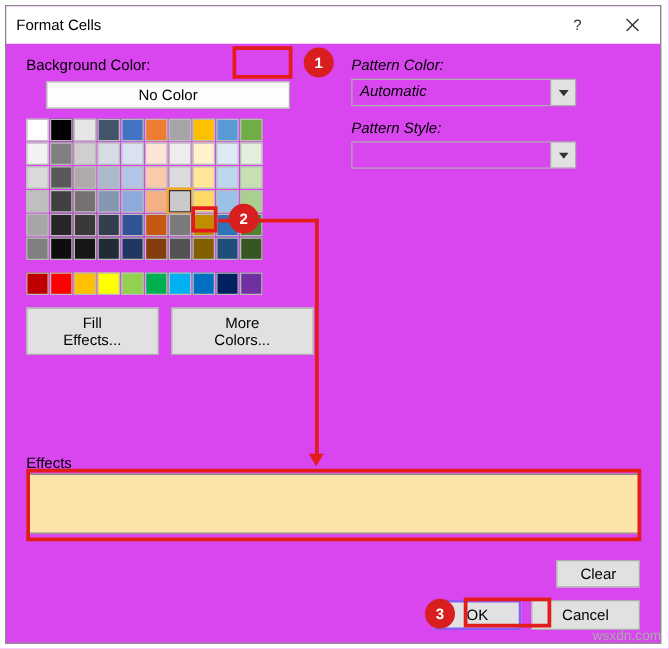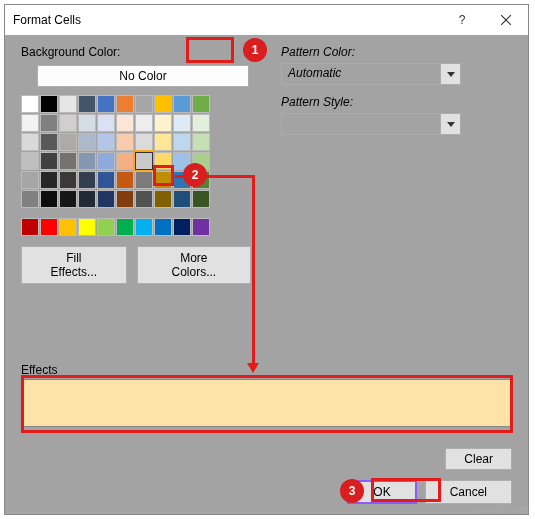--- a/index.html
+++ b/index.html
@@ -1,32 +1,32 @@
 <!DOCTYPE html>
 <html><head>
 <meta charset="utf-8">
 <style>
   * { box-sizing: border-box; font-family: 'Segoe UI', Tahoma, sans-serif; font-size: 12px; }
   body { margin: 0; padding: 4px; background: #fff; width: 535px; height: 519px; position: relative; }
-  .dialog { border: 1px solid #888; width: 525px; height: 511px; background: #a3a3a3; position: relative; }
+  .dialog { border: 1px solid #888; width: 525px; height: 511px; background: #d946ef; position: relative; }
   .titlebar { height: 30px; display: flex; align-items: center; padding-left: 8px; background: #fff; }
   .titlebar .title { flex: 1; }
   .titlebar .btn { width: 44px; height: 30px; display: flex; align-items: center; justify-content: center; color: #333; }
 
   .tabs { display: flex; border-bottom: 1px solid #ccc; margin: 4px 10px 0 10px; position: relative; }
   .tab { padding: 5px 14px; border: 1px solid transparent; border-bottom: none; cursor: pointer; position: relative; }
   .tab.active { border-color: #ccc; background: #fff; border-bottom: 1px solid #fff; margin-bottom: -1px; }
 
   .body { padding: 10px 16px; }
   .cols { display: flex; gap: 30px; }
   .left { flex: 0 0 230px; }
   .right { flex: 1; font-style: italic; }
   .label { margin-bottom: 4px; display: block; }
 
-  .nocolor-btn { width: 212px; height: 22px; border: 1px solid #adadad; background: #fdfdfd; margin: 2px 0 8px 16px; cursor: pointer; }
+  .nocolor-btn { width: 195px; height: 22px; border: 1px solid #adadad; background: #fdfdfd; margin: 2px 0 8px 16px; cursor: pointer; }
 
   .swatches { display: grid; grid-template-columns: repeat(10, 18px); grid-auto-rows: 18px; gap: 1px; margin-bottom: 10px; }
   .swatches.row2 { margin-top: 8px; }
   .sw { border: 1px solid #bbb; cursor: pointer; }
   .sw.selected { outline: 2px solid #f5a623; outline-offset: 0; border: 1px solid #333; }
 
   .color-btns { display: flex; gap: 10px; margin-top: 8px; }
   .color-btn { border: 1px solid #adadad; background: #e1e1e1; padding: 4px 24px; cursor: pointer; }
 
   .select { display: flex; width: 180px; height: 22px; border: 1px solid #adadad; margin-bottom: 10px; }

